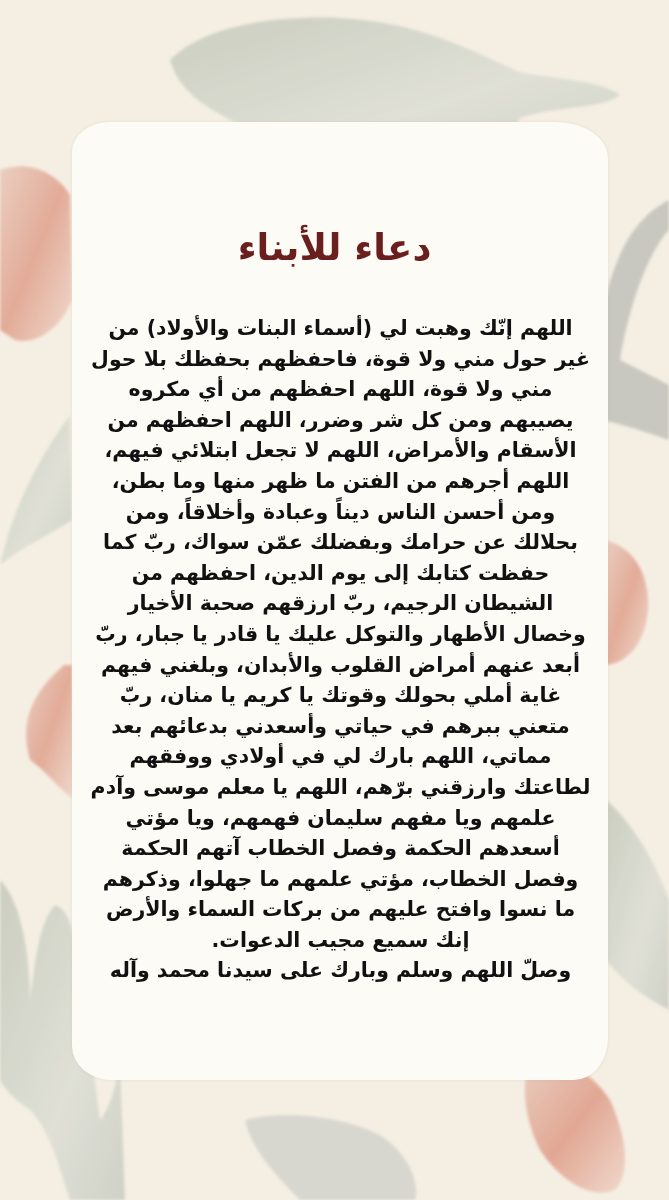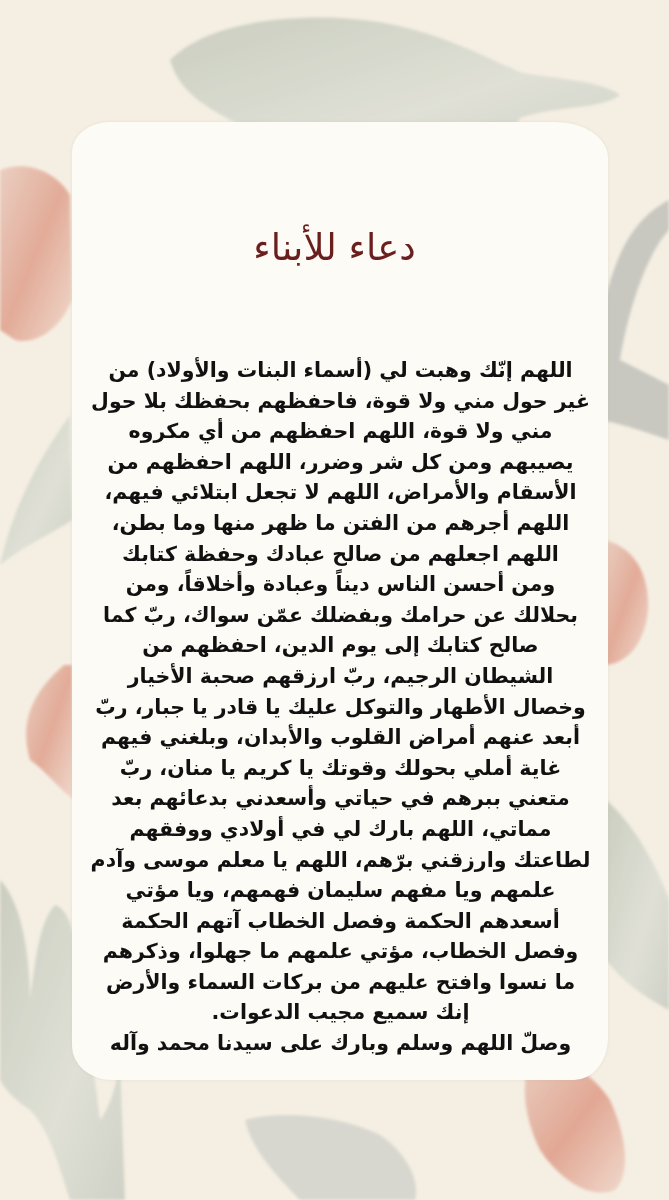--- a/index.html
+++ b/index.html
@@ -15,33 +15,32 @@
     width: 536px; height: 958px;
     background: #fdfbf6;
     border-radius: 38px 52px 34px 40px / 30px 36px 42px 34px;
     box-shadow: 0 0 3px rgba(180,170,150,0.25);
   }
   .title {
     position: absolute; left: 0; right: 0; top: 222px;
     text-align: center; direction: rtl;
     color: #6b1e1e;
     font-family: "DejaVu Sans", sans-serif;
-    font-weight: normal;
+    font-weight: bold;
     font-size: 37px;
     line-height: 52px;
   }
   .body {
     position: absolute; left: 84px; right: 72px; top: 313px;
     direction: rtl; text-align: center;
     color: #111;
     font-family: "DejaVu Sans", sans-serif;
     font-weight: bold;
     font-size: 20.5px;
     line-height: 30.6px;
-    margin-top: 42px;
   }
   .line { display: block; white-space: nowrap; }
 </style>
 </head>
 <body>
 
 <div class="bg">
   <svg width="669" height="1200" viewBox="0 0 669 1200" style="position:absolute;left:0;top:0">
     <defs>
       <filter id="soft" x="-10%" y="-10%" width="120%" height="120%">
@@ -85,24 +84,23 @@
 
 <div class="title">دعاء للأبناء</div>
 
 <div class="body">
   <span class="line">اللهم إنّك وهبت لي (أسماء البنات والأولاد) من</span>
   <span class="line">غير حول مني ولا قوة، فاحفظهم بحفظك بلا حول</span>
   <span class="line">مني ولا قوة، اللهم احفظهم من أي مكروه</span>
   <span class="line">يصيبهم ومن كل شر وضرر، اللهم احفظهم من</span>
   <span class="line">الأسقام والأمراض، اللهم لا تجعل ابتلائي فيهم،</span>
   <span class="line">اللهم أجرهم من الفتن ما ظهر منها وما بطن،</span>
-  <span class="line">اللهم اجعلهم من صالح عبادك وحفظة كتابك</span>
   <span class="line">ومن أحسن الناس ديناً وعبادة وأخلاقاً، ومن</span>
   <span class="line">بحلالك عن حرامك وبفضلك عمّن سواك، ربّ كما</span>
-  <span class="line">صالح كتابك إلى يوم الدين، احفظهم من</span>
+  <span class="line">حفظت كتابك إلى يوم الدين، احفظهم من</span>
   <span class="line">الشيطان الرجيم، ربّ ارزقهم صحبة الأخيار</span>
   <span class="line">وخصال الأطهار والتوكل عليك يا قادر يا جبار، ربّ</span>
   <span class="line">أبعد عنهم أمراض القلوب والأبدان، وبلغني فيهم</span>
   <span class="line">غاية أملي بحولك وقوتك يا كريم يا منان، ربّ</span>
   <span class="line">متعني ببرهم في حياتي وأسعدني بدعائهم بعد</span>
   <span class="line">مماتي، اللهم بارك لي في أولادي ووفقهم</span>
   <span class="line">لطاعتك وارزقني برّهم، اللهم يا معلم موسى وآدم</span>
   <span class="line">علمهم ويا مفهم سليمان فهمهم، ويا مؤتي</span>
   <span class="line">أسعدهم الحكمة وفصل الخطاب آتهم الحكمة</span>
   <span class="line">وفصل الخطاب، مؤتي علمهم ما جهلوا، وذكرهم</span>

